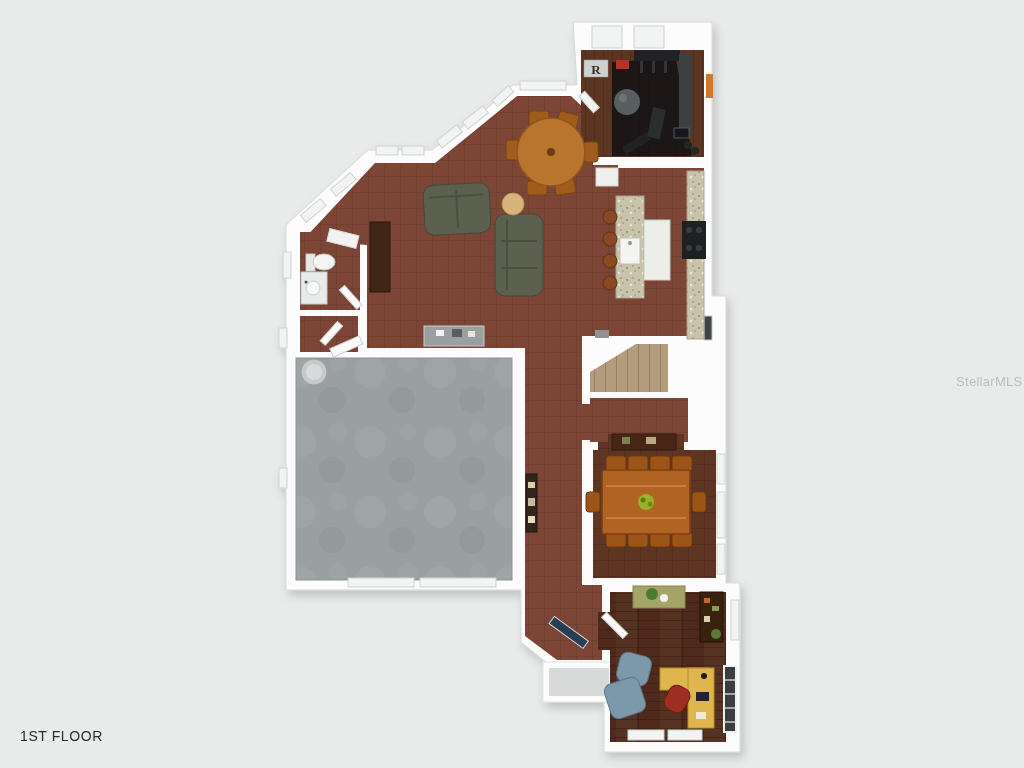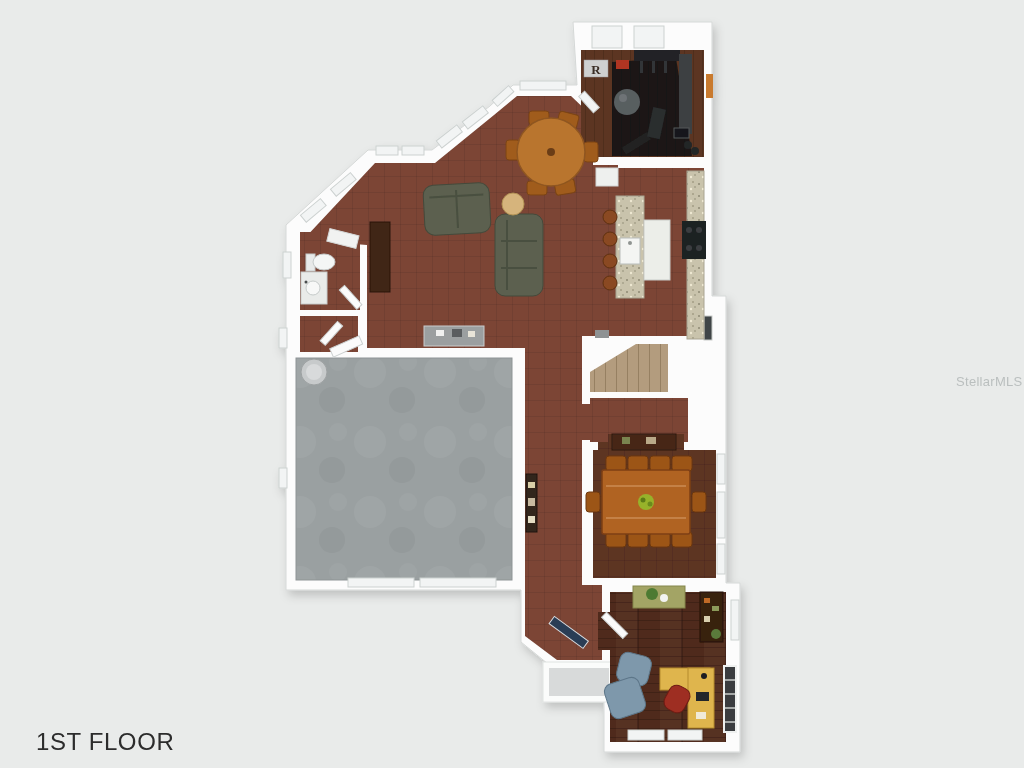--- a/index.html
+++ b/index.html
@@ -3,21 +3,21 @@
 <meta charset="utf-8">
 <style>
   html,body{margin:0;padding:0;}
   .canvas{
     position:relative;width:1024px;height:768px;overflow:hidden;
     background:var(--bg,#e9ebea);
     font-family:"Liberation Sans", sans-serif;
   }
   .floor-label{
     position:absolute;left:20px;top:728px;
-    font-size:24px;color:#2c2c2c;letter-spacing:.6px;margin-left:16px;
+    font-size:14px;color:#2c2c2c;letter-spacing:.6px;
   }
   .watermark{
     position:absolute;left:956px;top:374px;
     font-size:13px;color:rgba(148,154,154,.55);letter-spacing:.3px;
   }
   svg{position:absolute;left:0;top:0;}
 </style>
 </head>
 <body>
 

